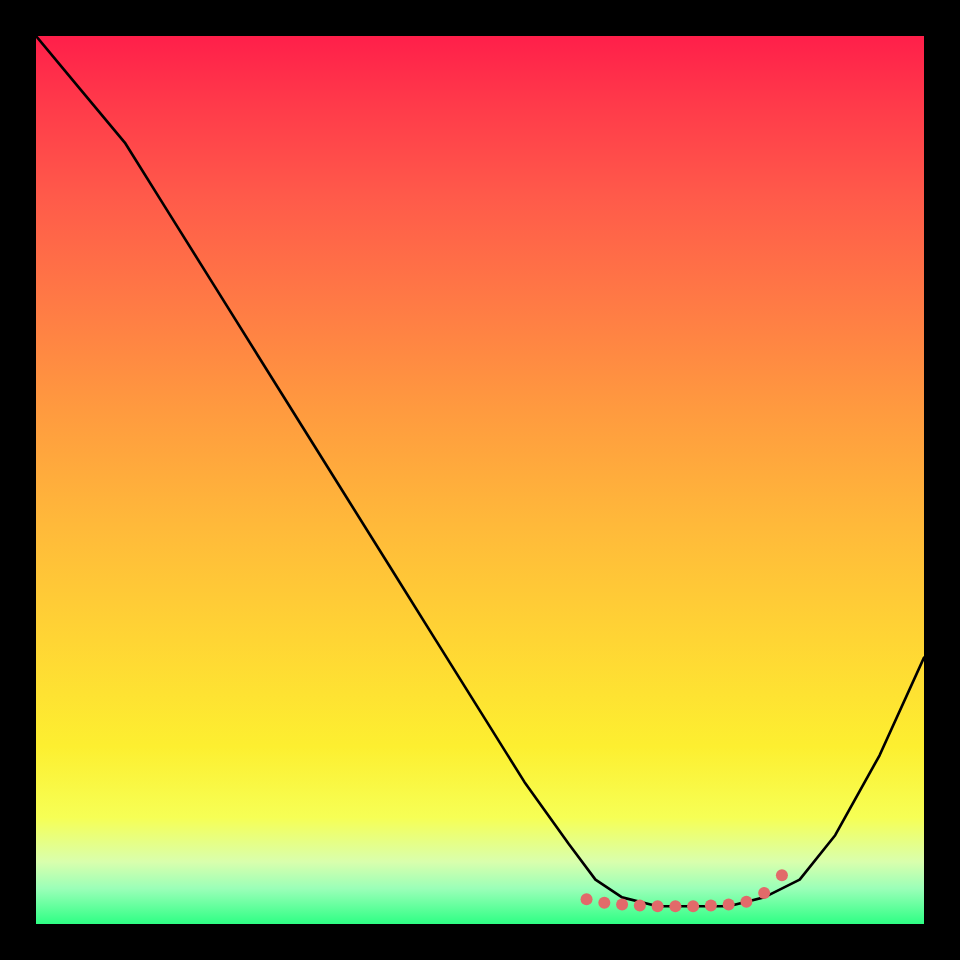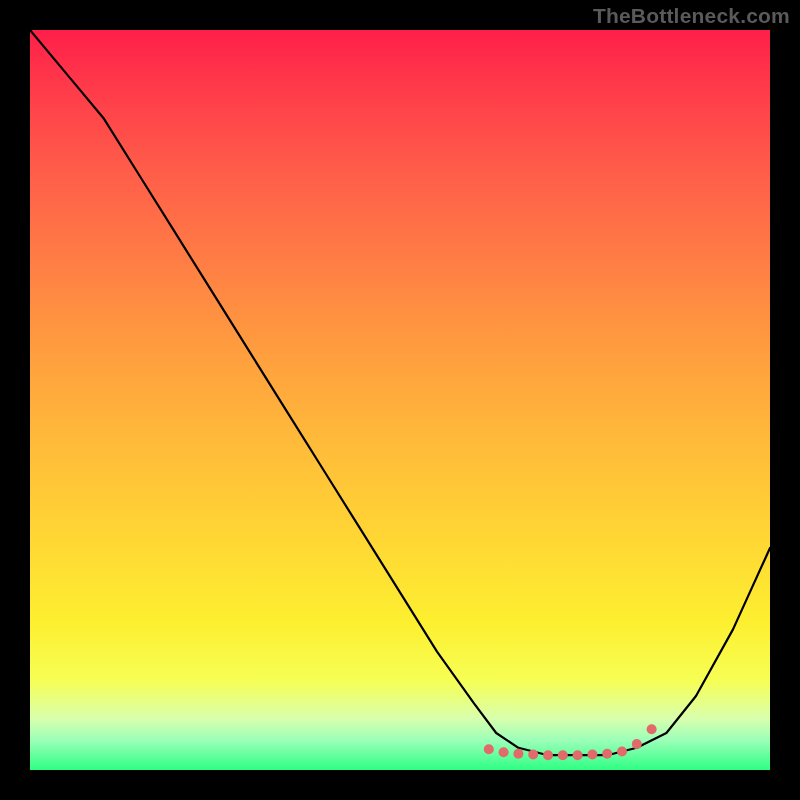--- a/index.html
+++ b/index.html
@@ -53,21 +53,20 @@
     left: 0;
     top: 0;
     width: 740px;
     height: 740px;
   }
 </style>
 </head>
 <body>
 
 <div class="outer">
-  <div class="watermark">TheBottleneck.com</div>
   <div class="plot">
     <svg class="overlay" viewBox="0 0 740 740" preserveAspectRatio="none">
       <path id="main-curve" fill="none" stroke="#000" stroke-width="2.2" stroke-linejoin="round" stroke-linecap="round" d="M0.0 0.0 L37.0 44.4 L74.0 88.8 L111.0 148.0 L148.0 207.2 L185.0 266.4 L222.0 325.6 L259.0 384.8 L296.0 444.0 L333.0 503.2 L370.0 562.4 L407.0 621.6 L444.0 673.4 L466.2 703.0 L488.4 717.8 L518.0 725.2 L547.6 725.2 L577.2 725.2 L606.8 717.8 L636.4 703.0 L666.0 666.0 L703.0 599.4 L740.0 518.0"></path>
       <g id="marker-dots">
           <circle cx="458.8" cy="719.3" r="5" fill="#e26a6a"></circle>
           <circle cx="473.6" cy="722.2" r="5" fill="#e26a6a"></circle>
           <circle cx="488.4" cy="723.7" r="5" fill="#e26a6a"></circle>
           <circle cx="503.2" cy="724.5" r="5" fill="#e26a6a"></circle>
           <circle cx="518.0" cy="725.2" r="5" fill="#e26a6a"></circle>
           <circle cx="532.8" cy="725.2" r="5" fill="#e26a6a"></circle>

